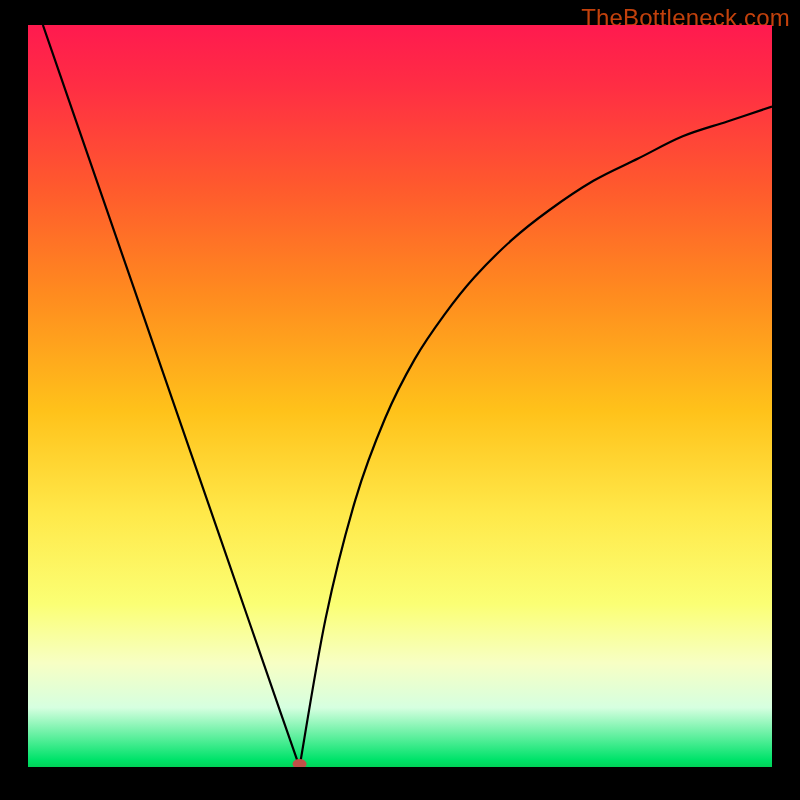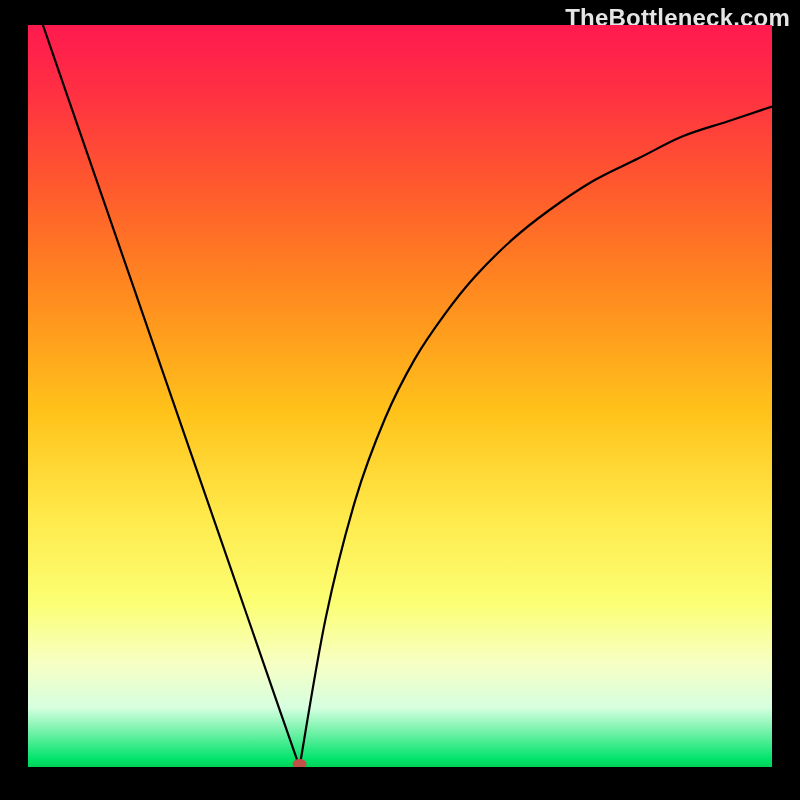--- a/index.html
+++ b/index.html
@@ -42,23 +42,23 @@
     stroke: #000;
     stroke-width: 2.2;
   }
   .dot {
     fill: #c05048;
   }
   .watermark {
     position: absolute;
     top: 4px;
     right: 10px;
-    color: #e5e5e5;
+    color: #c2410c;
     font-size: 24px;
-    font-weight: 700;
+    font-weight: 400;
     letter-spacing: 0.2px;
   }
 </style>
 </head>
 <body>
 
 <div class="frame">
   <div class="watermark">TheBottleneck.com</div>
   <div class="plot-area">
     <svg class="curve" viewBox="0 0 744 742" preserveAspectRatio="none">

